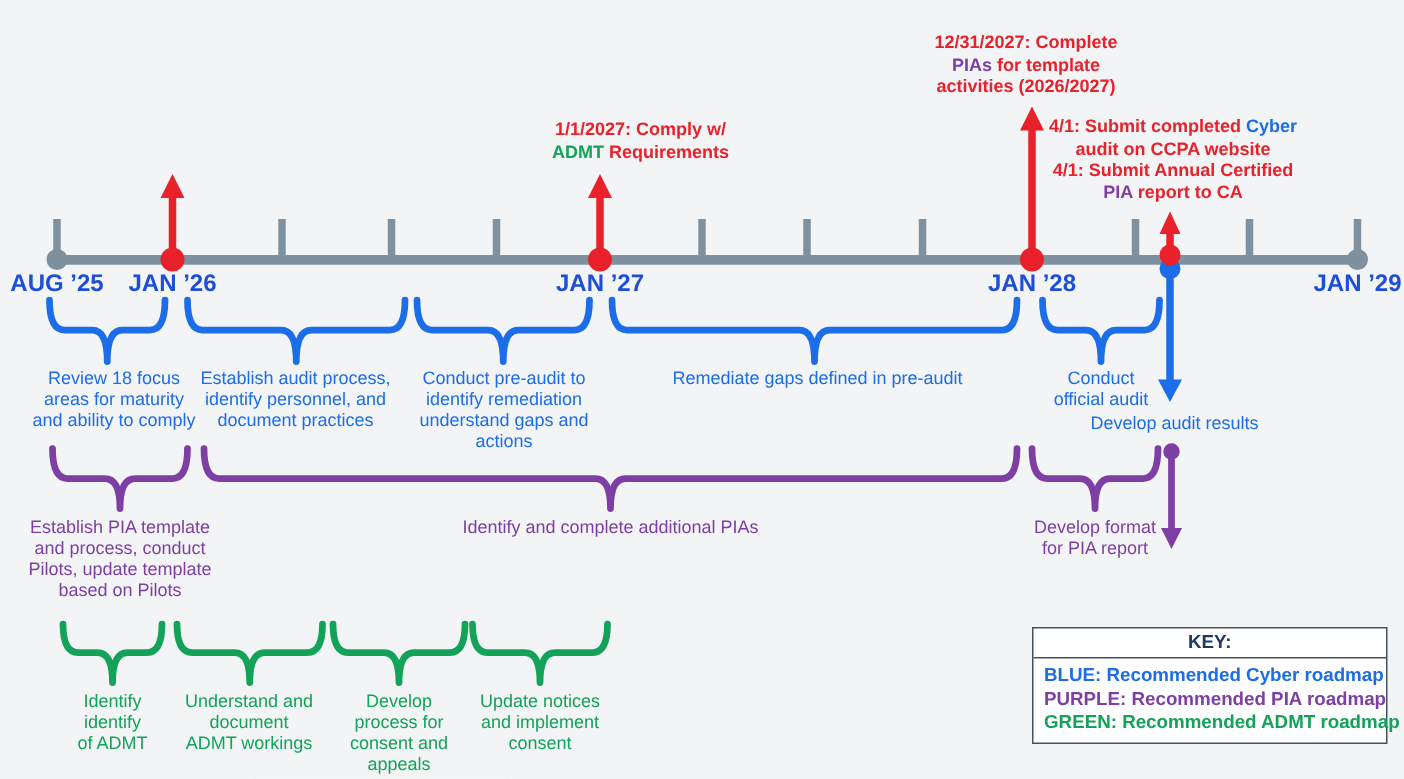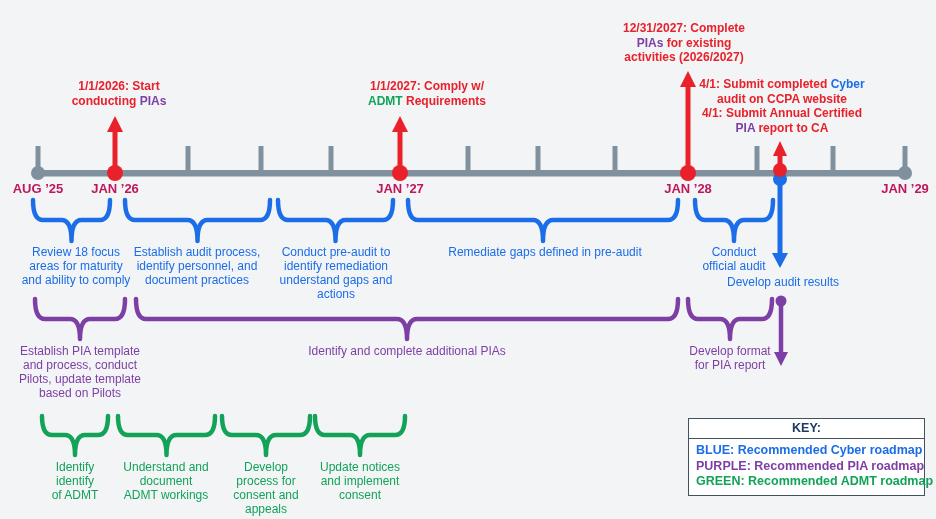--- a/index.html
+++ b/index.html
@@ -10,22 +10,22 @@
          color:#1f4a8c;white-space:nowrap;}
   .lbl{position:absolute;font-size:12px;line-height:14px;text-align:center;}
   .ln{display:block;}
   .blue{color:#1b6de8;}
   .purple{color:#7d3fa4;}
   .green{color:#12a358;}
   .red{color:#e8212b;}
   .ann{position:absolute;font-size:12px;line-height:14.5px;font-weight:bold;
        text-align:center;color:#e8212b;}
   .ann.left{text-align:center;}
-  .date{position:absolute;top:181px;transform:translateX(-50%);font-size:13px;
-        font-weight:bold;color:#be185d;white-space:nowrap;}
+  .date{position:absolute;top:181px;transform:translateX(-50%);font-size:16px;
+        font-weight:bold;color:#1d4ed8;white-space:nowrap;}
   .key{position:absolute;left:688px;top:418px;width:237px;background:#ffffff;
        border:1.5px solid #44525e;box-sizing:border-box;}
   .key-h{font-size:12.5px;font-weight:bold;color:#1f3864;text-align:center;
          padding:2px 0 3px 0;border-bottom:1.5px solid #44525e;}
   .key-b{padding:4px 6px 5px 7px;font-size:12.5px;font-weight:bold;
          line-height:15.5px;white-space:nowrap;}
   .brace{fill:none;stroke-width:4.5;stroke-linecap:round;stroke-linejoin:round;}
   .stem{stroke-width:5;stroke-linecap:round;}
 </style>
 </head>
@@ -91,33 +91,29 @@
     <path class="brace" stroke="#12a358" stroke-width="4" d="M315 416 Q315 435 325 435 L350 435 Q360 435 360 455 M405 416 Q405 435 395 435 L370 435 Q360 435 360 455"></path>
   </svg>
 
 
   <span class="date" style="left:38px">AUG ’25</span>
   <span class="date" style="left:115px">JAN ’26</span>
   <span class="date" style="left:400px">JAN ’27</span>
   <span class="date" style="left:688px">JAN ’28</span>
   <span class="date" style="left:905px">JAN ’29</span>
 
-  <div class="ann" style="left:44px;top:79px;width:150px">
-    <div><span class="red">1/1/2026: Start</span></div>
-    <div><span class="red">conducting </span><span class="purple">PIAs</span></div>
-  </div>
 
   <div class="ann left" style="left:342px;top:79px;width:170px">
     <div><span class="red">1/1/2027: Comply w/</span></div>
     <div><span class="green">ADMT</span><span class="red"> Requirements</span></div>
   </div>
 
   <div class="ann" style="left:599px;top:21px;width:170px">
     <div><span class="red">12/31/2027: Complete</span></div>
-    <div><span class="purple">PIAs</span><span class="red"> for existing</span></div>
+    <div><span class="purple">PIAs</span><span class="red"> for template</span></div>
     <div><span class="red">activities (2026/2027)</span></div>
   </div>
 
   <div class="ann" style="left:662px;top:77px;width:240px">
     <div><span class="red">4/1: Submit completed </span><span class="blue">Cyber</span></div>
     <div><span class="red">audit on CCPA website</span></div>
     <div><span class="red">4/1: Submit Annual Certified</span></div>
     <div><span class="purple">PIA</span><span class="red"> report to CA</span></div>
   </div>
 

